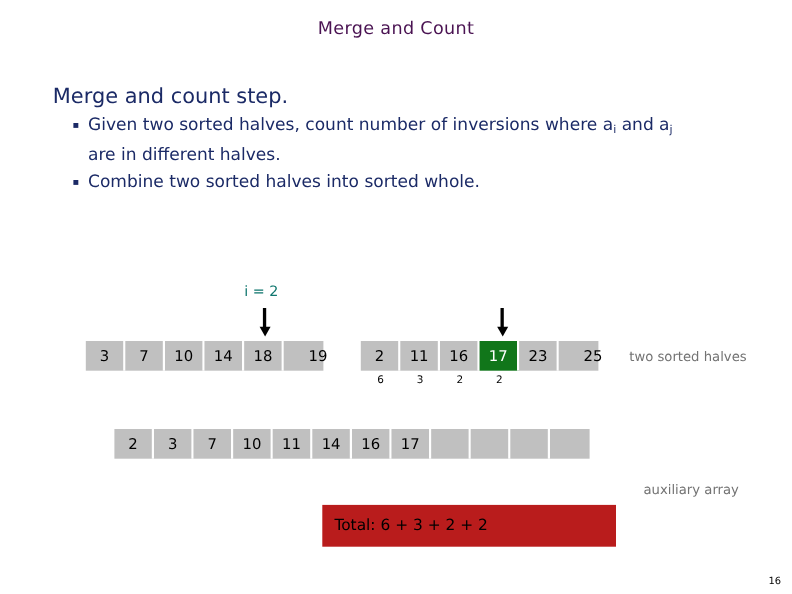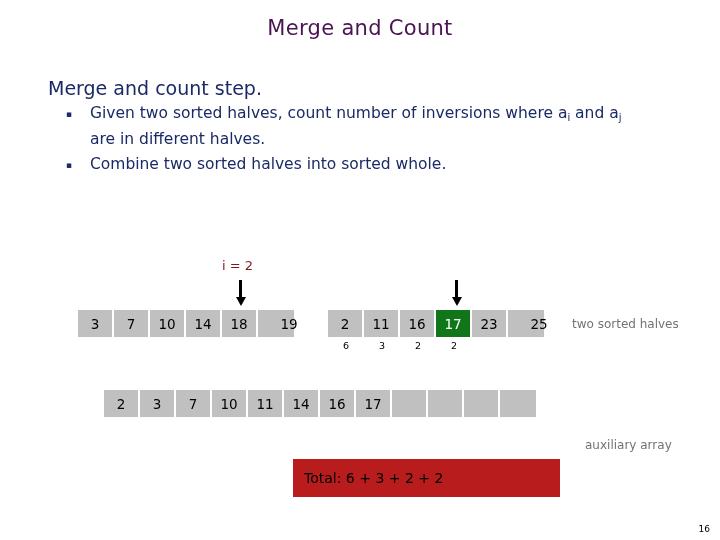--- a/index.html
+++ b/index.html
@@ -22,21 +22,21 @@
   }
 
   
   .slide-title {
     position: absolute;
     left: 0;
     top: 16px;
     width: 720px;
     text-align: center;
     color: #4a1352;
-    font-size: 21px;
+    font-size: 16px;
     font-family: "DejaVu Sans", sans-serif;
     letter-spacing: 0.3px;
     white-space: nowrap;
   }
 
   
   .body-block {
     position: absolute;
     left: 48px;
     top: 78px;
@@ -60,36 +60,35 @@
     flex: 0 0 14px;
     color: #1b2a66;
     font-size: 9px;
     line-height: 24px;
     padding-top: 1px;
   }
   .bullet-text {
     font-size: 15.5px;
     line-height: 24px;
     color: #1b2a66;
-    margin-left: 10px;
   }
   .bullet-text sub {
     font-size: 10px;
     vertical-align: baseline;
     position: relative;
     top: 3px;
   }
 
   
   .i-label {
     position: absolute;
     left: 222px;
     top: 258px;
     font-size: 13px;
-    color: #7f1d1d;
+    color: #0f766e;
     white-space: nowrap;
   }
 
   .arrow {
     position: absolute;
     width: 11px;
     height: 26px;
   }
   .arrow .shaft {
     position: absolute;

